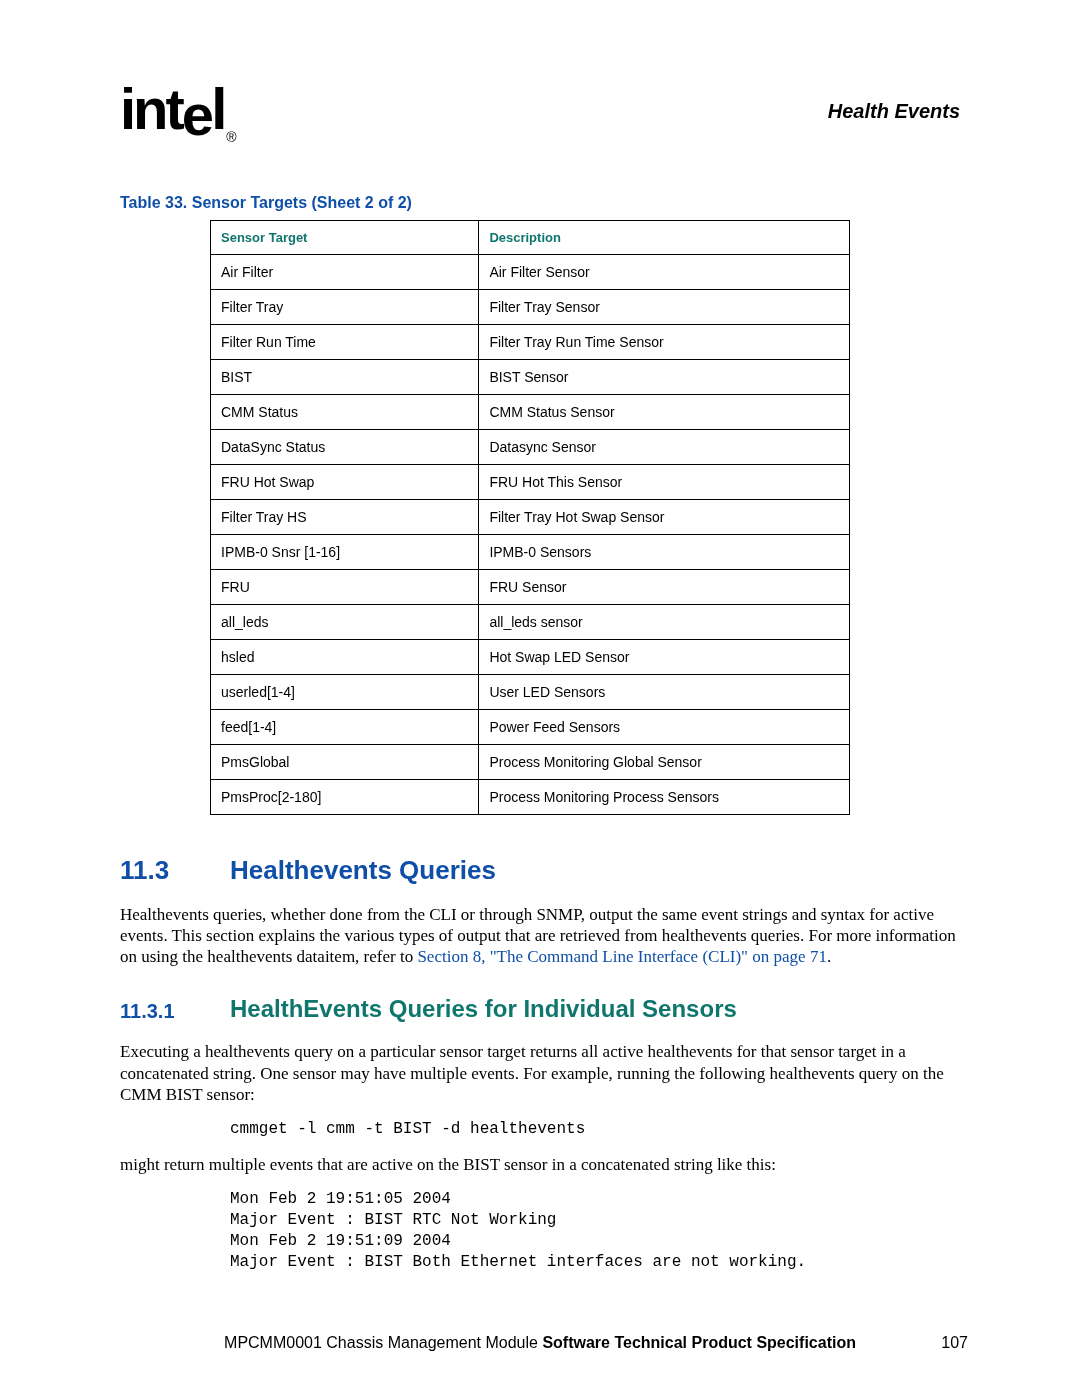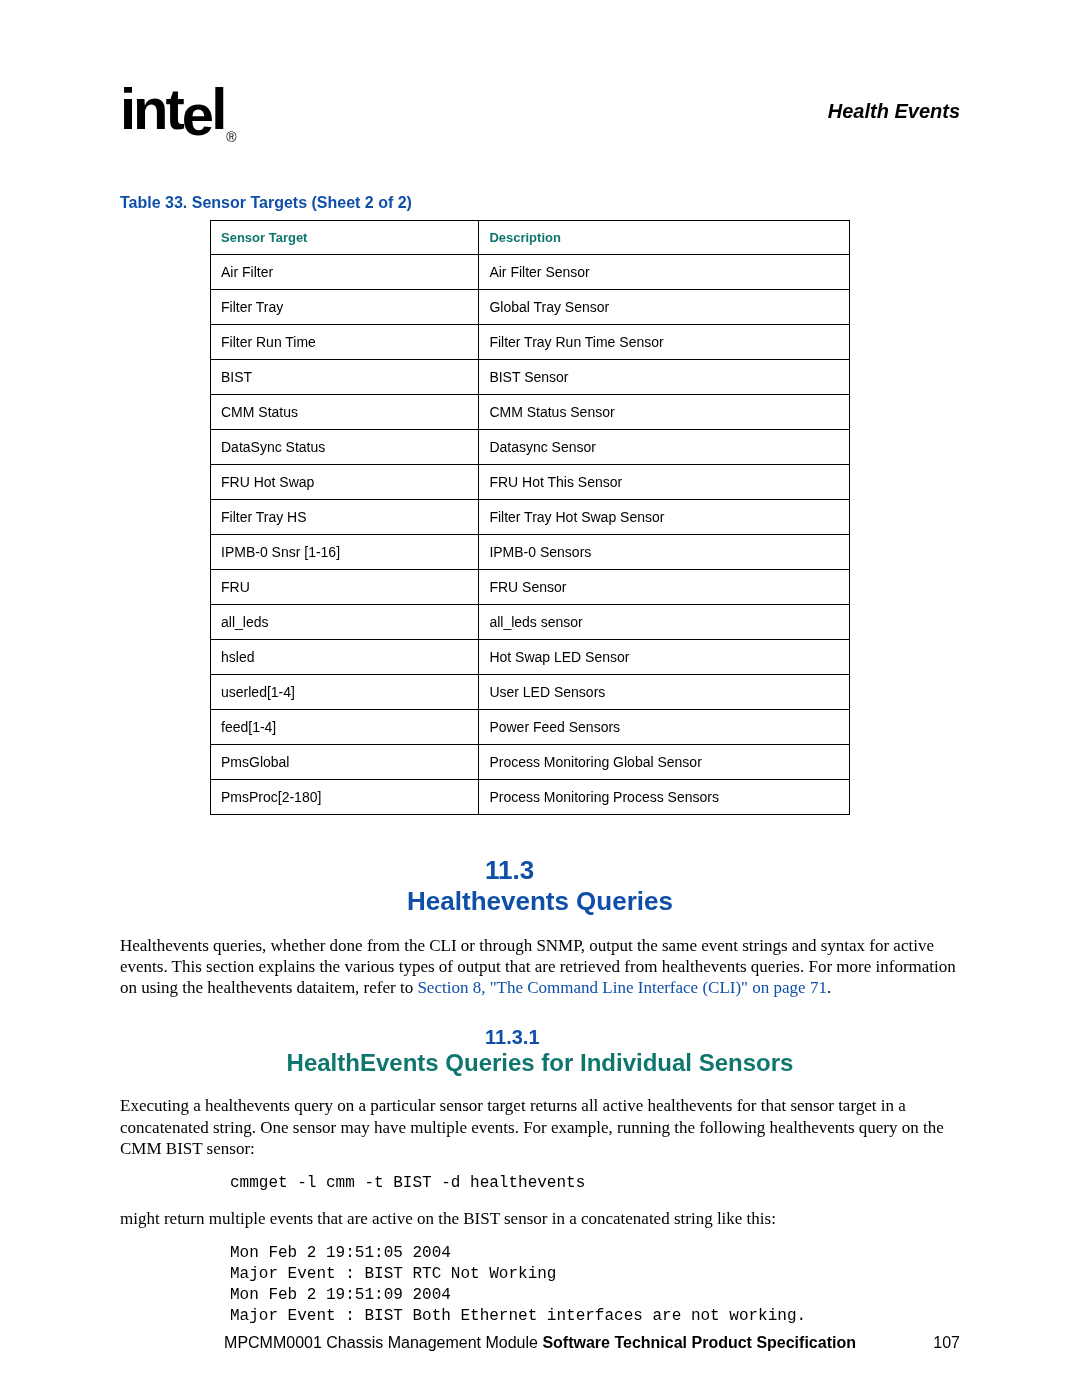--- a/index.html
+++ b/index.html
@@ -71,24 +71,23 @@
     font-size: 14px;
     font-weight: normal;
   }
   table.sensor-table th {
     color: #0f766e;
     font-weight: bold;
     font-size: 13px;
   }
   .section-row {
     display: flex;
-    align-items: center;
+    align-items: flex-end;
     margin-bottom: 18px;
     margin-top: 28px;
-    flex-direction: column;
   }
   .section-num {
     font-family: Arial, Helvetica, sans-serif;
     font-size: 26px;
     font-weight: bold;
     color: #0f4fa8;
     width: 110px;
     flex-shrink: 0;
   }
   .section-num-sub {
@@ -135,21 +134,21 @@
     width: 100%;
     text-align: center;
     font-family: Arial, Helvetica, sans-serif;
     font-size: 16px;
   }
   .footer .bold {
     font-weight: bold;
   }
   .footer .pagenum {
     position: absolute;
-    right: 120px;
+    right: 112px;
   }
 </style>
 </head>
 <body>
 
 <div class="page">
 
   <div class="header-row">
     <div class="logo">
       int<span class="drop">e</span>l<span class="logo-reg">®</span>
@@ -166,21 +165,21 @@
         <th>Description</th>
       </tr>
     </thead>
     <tbody id="table-body">
         <tr>
           <td>Air Filter</td>
           <td>Air Filter Sensor</td>
         </tr>
         <tr>
           <td>Filter Tray</td>
-          <td>Global Tray Sensor</td>
+          <td>Filter Tray Sensor</td>
         </tr>
         <tr>
           <td>Filter Run Time</td>
           <td>Filter Tray Run Time Sensor</td>
         </tr>
         <tr>
           <td>BIST</td>
           <td>BIST Sensor</td>
         </tr>
         <tr>

